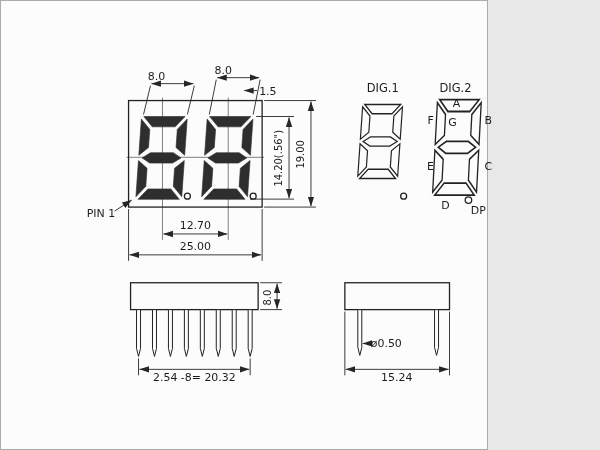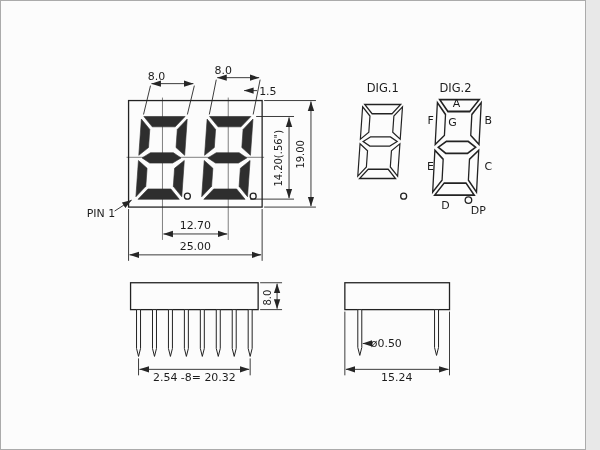--- a/index.html
+++ b/index.html
@@ -1,17 +1,17 @@
 <!DOCTYPE html>
 <html><head>
 <meta charset="utf-8">
 <style>
   html,body { margin:0; padding:0; background:#e8e8e8; }
   .sheet {
-    width:586px; height:450px;
+    width:488px; height:450px;
     background:#fcfcfc;
     border:1px solid #ababab;
     box-sizing:border-box;
     position:relative;
     font-family:"DejaVu Sans", sans-serif;
   }
   svg { display:block; }
   text {
     font-family:"DejaVu Sans", sans-serif;
     font-size:11px;

